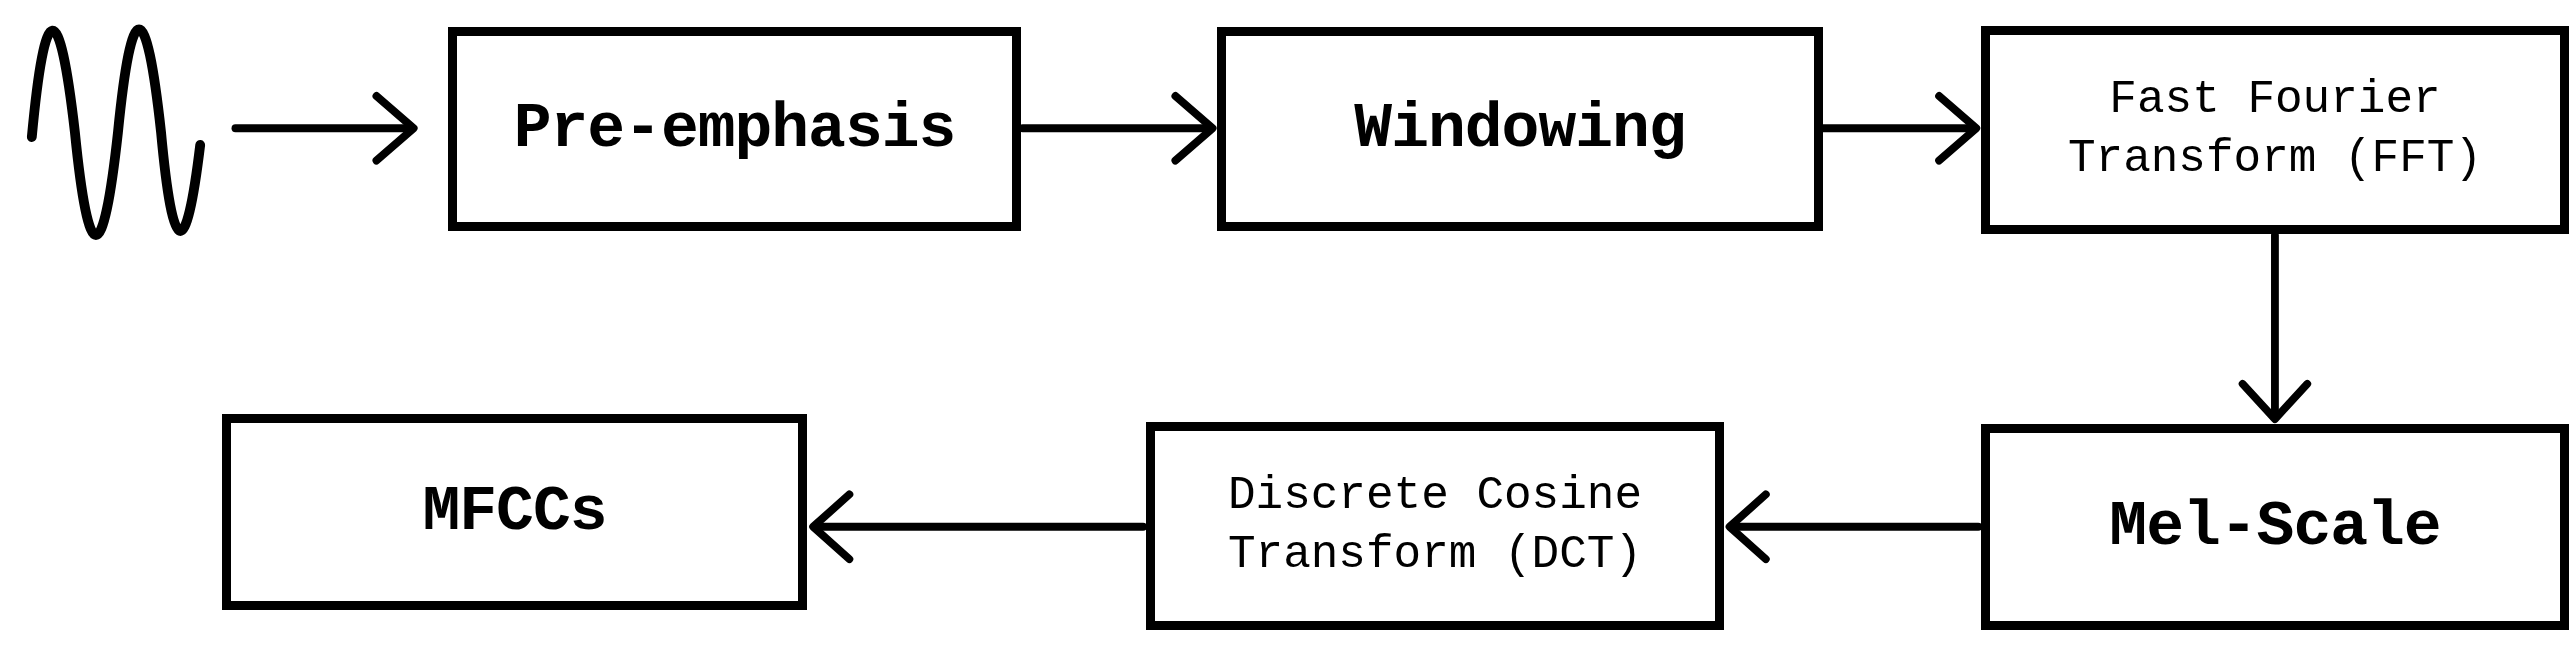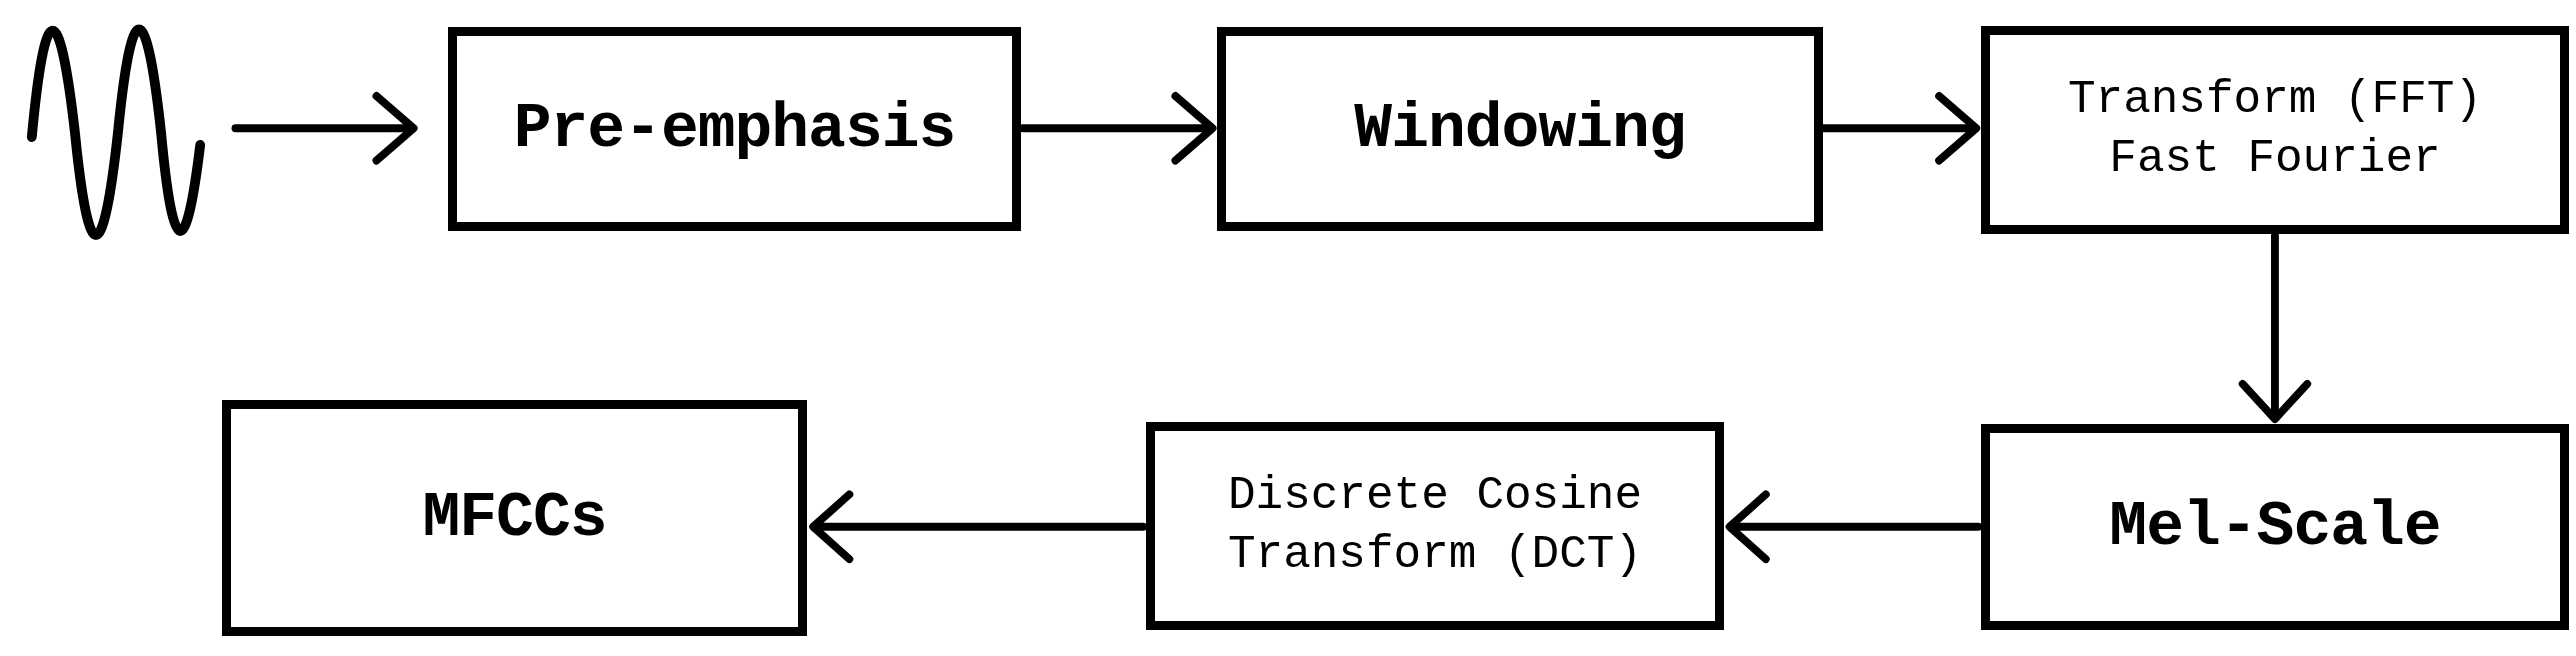--- a/index.html
+++ b/index.html
@@ -43,21 +43,21 @@
     letter-spacing: -1px;
   }
   .node.small {
     font-weight: 400;
     font-size: 46px;
     line-height: 1.28;
   }
   #node-pre   { left: 448px;  top: 27.4px;  width: 573px; height: 204px; }
   #node-win   { left: 1217px; top: 27.4px;  width: 606px; height: 204px; }
   #node-fft   { left: 1981px; top: 25.5px;  width: 588px; height: 208px; }
-  #node-mfccs { left: 222px;  top: 400px; width: 585px; height: 236px; font-family: Liberation Mono, monospace; }
+  #node-mfccs { left: 222px;  top: 414px; width: 585px; height: 196px; font-family: Liberation Mono, monospace; }
   #node-dct   { left: 1146px; top: 422px; width: 578px; height: 208px; }
   #node-mel   { left: 1981px; top: 424px; width: 588px; height: 206px; }
 </style>
 </head>
 <body>
 
 <div class="canvas">
 
   <svg class="overlay" viewBox="0 0 2630 670" xmlns="http://www.w3.org/2000/svg" fill="none" stroke="#000000">
 
@@ -96,22 +96,22 @@
 
   <div class="node big" id="node-pre">
     <span>Pre-emphasis</span>
   </div>
 
   <div class="node big" id="node-win">
     <span>Windowing</span>
   </div>
 
   <div class="node small" id="node-fft">
+    <span>Fast Fourier</span>
     <span>Transform (FFT)</span>
-    <span>Fast Fourier</span>
   </div>
 
   <div class="node small" id="node-dct">
     <span>Discrete Cosine</span>
     <span>Transform (DCT)</span>
   </div>
 
   <div class="node big" id="node-mel">
     <span>Mel-Scale</span>
   </div>

